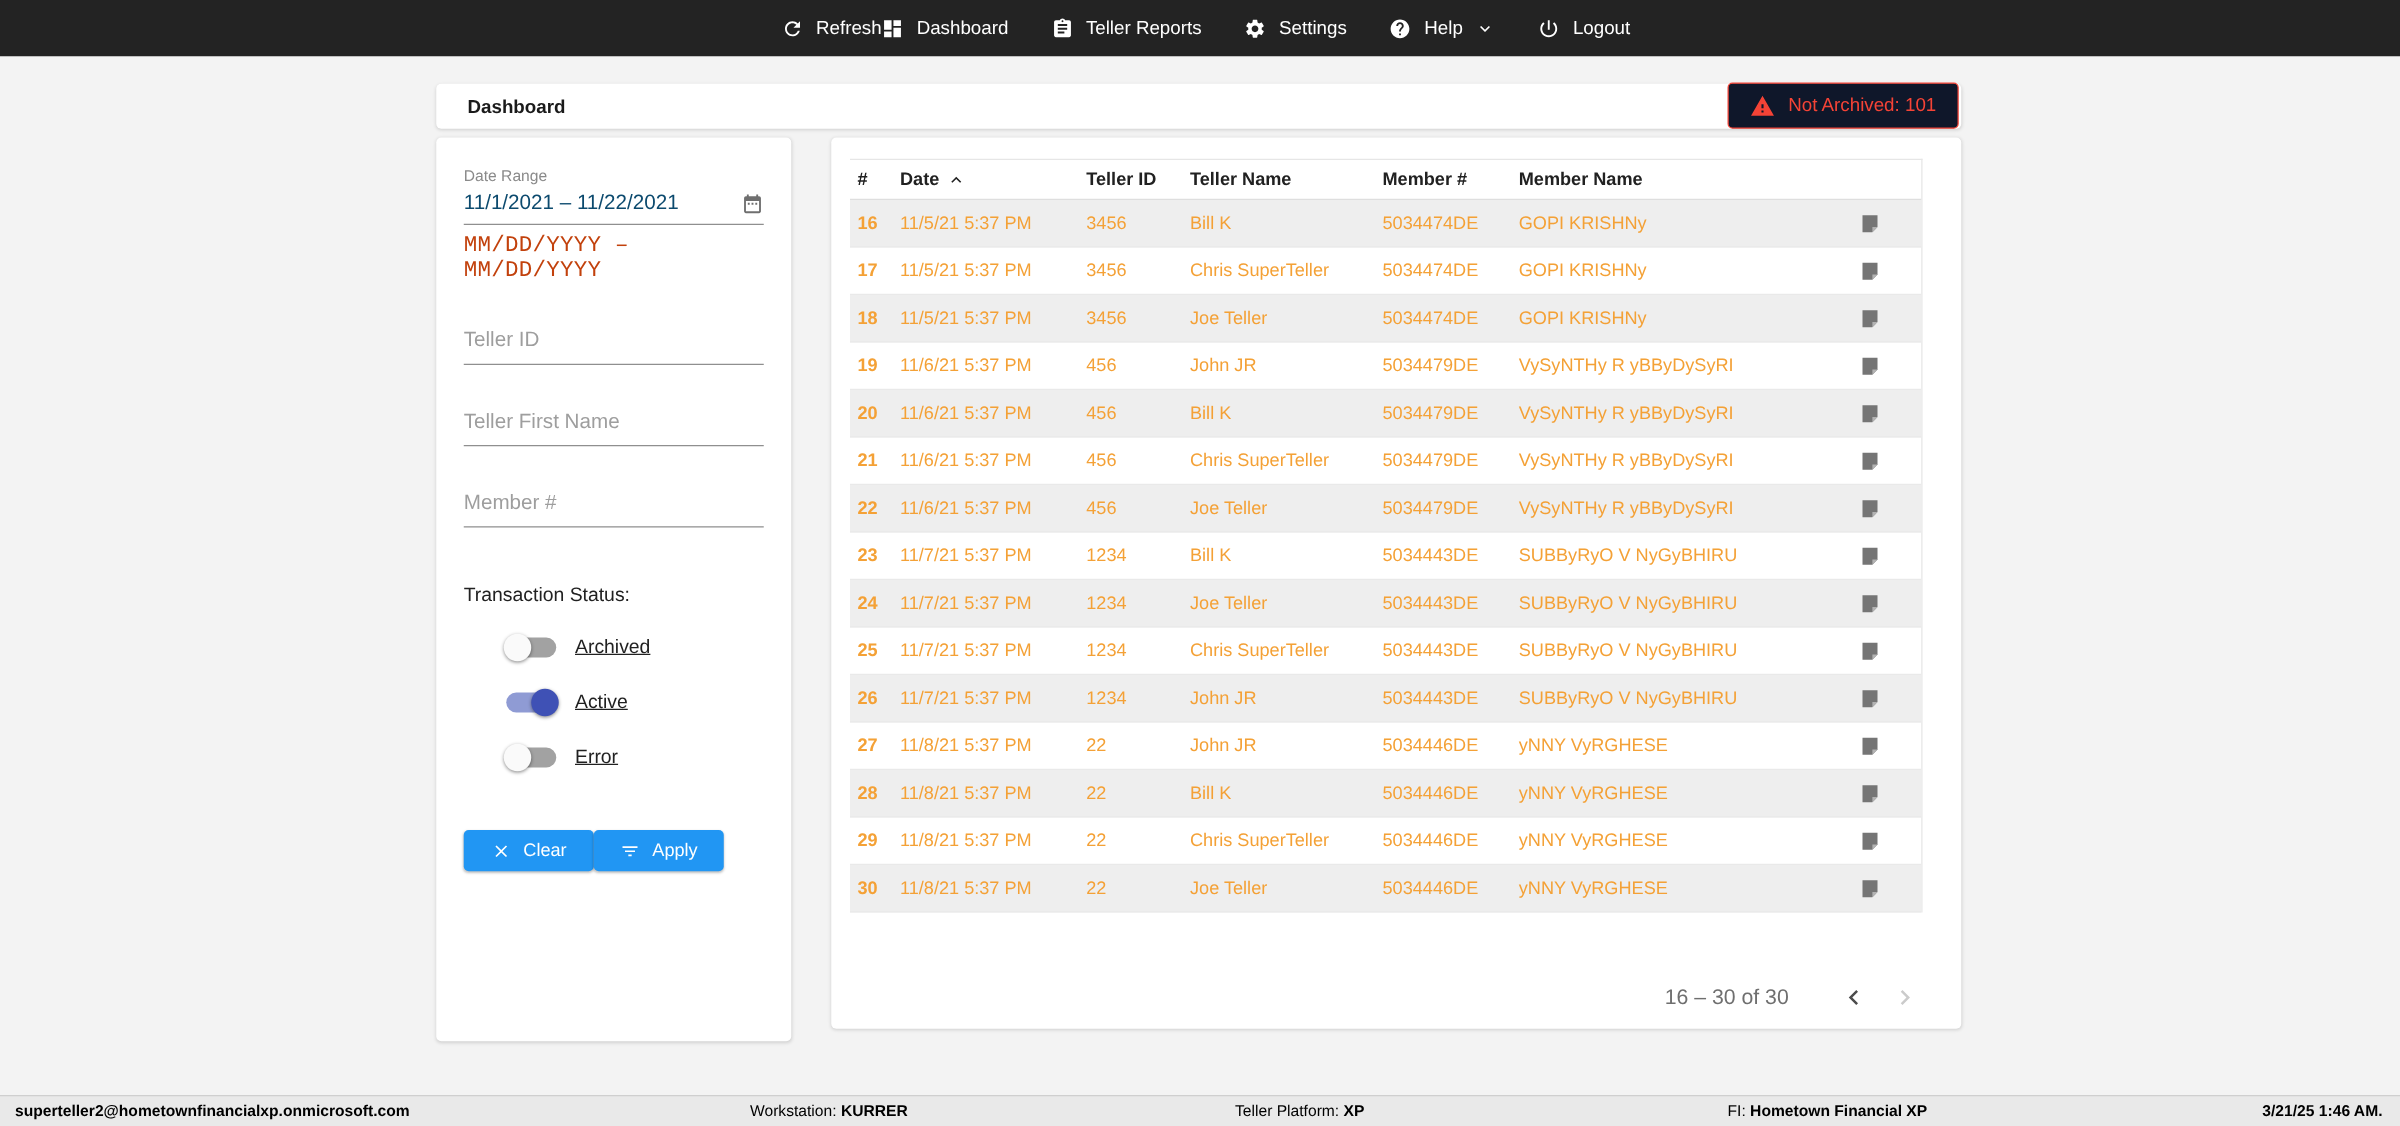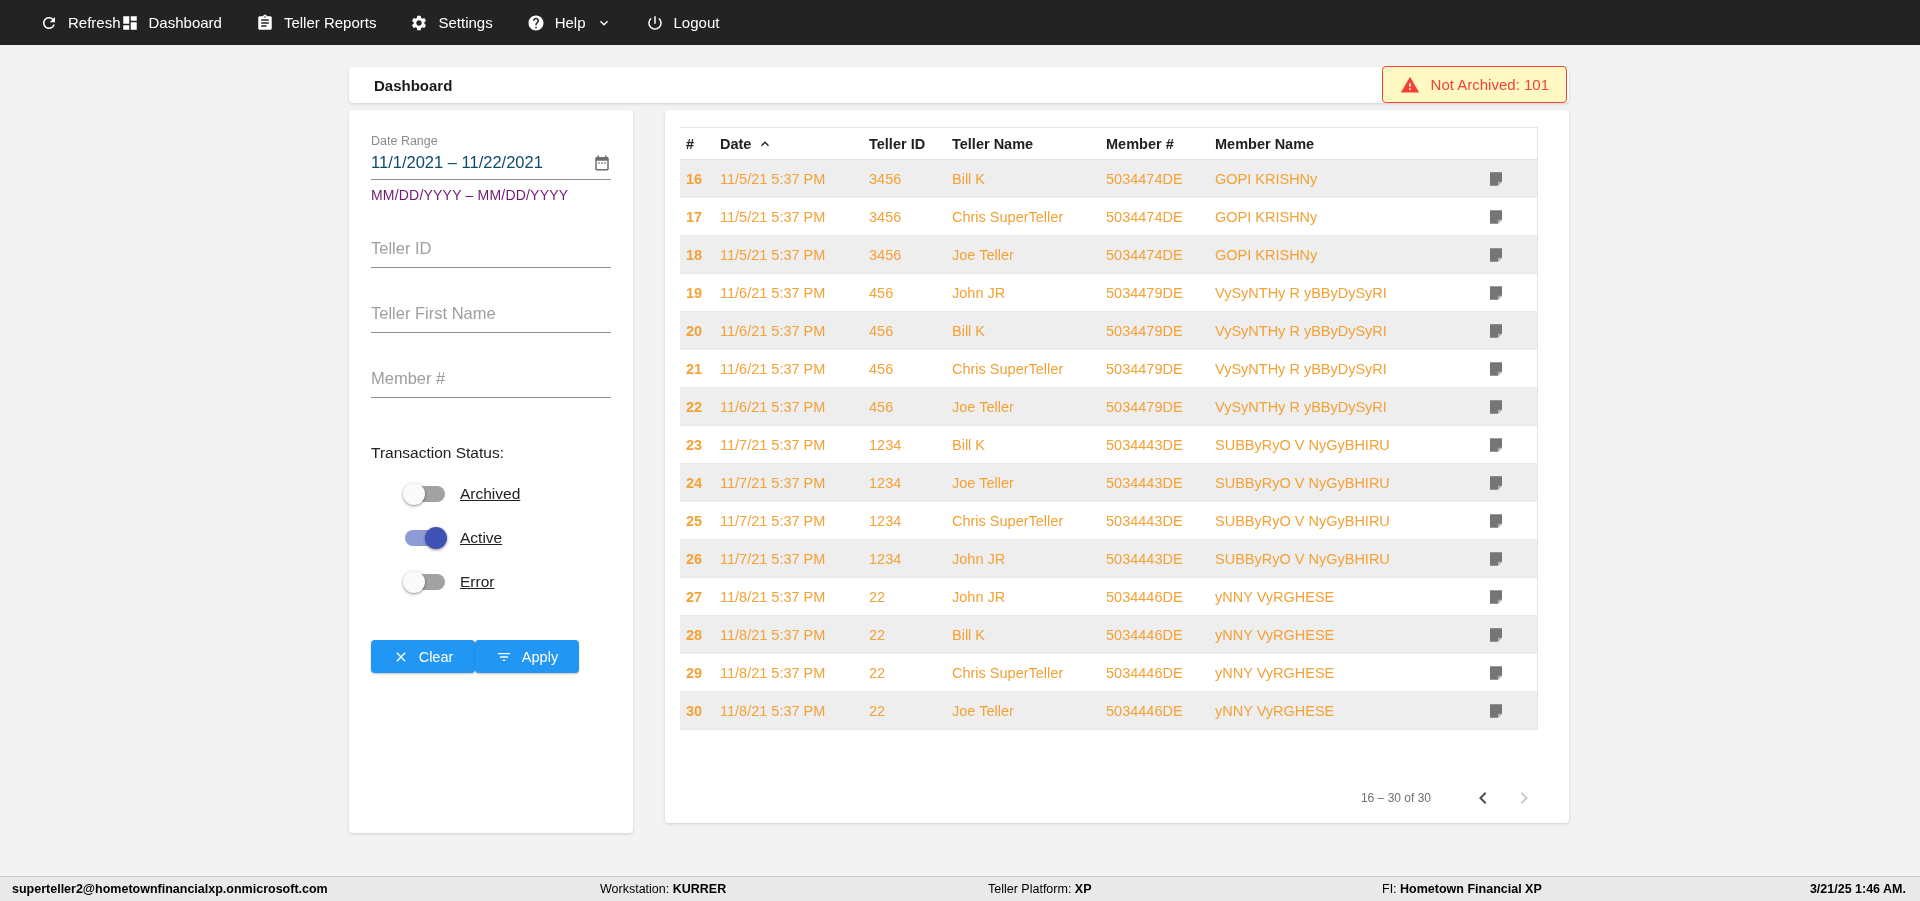--- a/index.html
+++ b/index.html
@@ -8,61 +8,61 @@
     font-family:"Liberation Sans", sans-serif;
     background:#f3f3f3;
     position:relative;
     color:#212121;
   }
   svg { display:block; }
 
   
   .navbar {
     height:45px; background:#232323; color:#fff;
-    display:flex; align-items:center; justify-content:flex-start;
+    display:flex; align-items:center; justify-content:center;
     padding:0 31px 0 40px;
   }
   .nav-item {
     display:flex; align-items:center; gap:10px;
     font-size:15px; cursor:pointer; white-space:nowrap;
   }
   .nav-right { display:flex; align-items:center; gap:34px; }
   .nav-icon svg { fill:#fff; }
 
   
   .header-card {
     position:absolute; left:349px; top:67px; width:1220px; height:36px;
     background:#fff; border-radius:4px;
     box-shadow:0 1px 3px rgba(0,0,0,0.15);
     display:flex; align-items:center;
   }
   .page-title { margin-left:25px; font-size:15px; font-weight:bold; color:#1a1a1a; }
   .alert-badge {
     position:absolute; right:2px; top:-1px; height:37px;
     display:flex; align-items:center; gap:11px; padding:0 17px;
-    background:#fef9c3; border:1px solid #f44336; border-radius:4px;
+    background:#0f172a; border:1px solid #f44336; border-radius:4px;
     color:#f44336; font-size:15px; cursor:pointer;
   }
   .alert-badge svg { fill:#f44336; }
 
   
   .filter-card {
     position:absolute; left:349px; top:110px; width:284px; height:723px;
     background:#fff; border-radius:4px;
     box-shadow:0 1px 3px rgba(0,0,0,0.15);
     padding:24px 22px;
   }
   .dr-label { font-size:12.5px; color:#8a8a8a; margin-bottom:5px; }
   .dr-row {
     display:flex; align-items:center; justify-content:space-between;
     padding-bottom:7px; border-bottom:1px solid #8f8f8f; cursor:text;
   }
   .dr-value { font-size:16.5px; color:#0c4a6e; }
   .dr-row svg { fill:#6f6f6f; cursor:pointer; }
-  .dr-hint { font-size:14px; color:#701a75; margin-top:7px; letter-spacing:0.2px; }
+  .dr-hint { font-size:18px; color:#c2410c; margin-top:7px; letter-spacing:0.2px;font-family:Liberation Mono, monospace; }
 
   .text-field { margin-top:32px; }
   .text-field:first-of-type { margin-top:27px; }
   .text-field input {
     width:100%; border:none; border-bottom:1px solid #8f8f8f;
     font-family:"Liberation Sans", sans-serif;
     font-size:16.5px; padding:4px 0 9px; outline:none; background:transparent; color:#333;
   }
   .text-field input::placeholder { color:#9e9e9e; }
 
@@ -112,21 +112,21 @@
     border-bottom:1px solid #e9e9e9; cursor:pointer;
   }
   .trow.striped { background:#eeeeee; }
   .cell-num { font-weight:bold; }
   .cell-icon { justify-self:end; margin-right:32px; }
 
   .pagination {
     position:absolute; right:33px; bottom:13px;
     display:flex; align-items:center;
   }
-  .pg-text { font-size:12px; color:#6f6f6f; margin-right:40px; }
+  .pg-text { font-size:17px; color:#6f6f6f; margin-right:40px; }
   .pg-btn { width:24px; height:24px; cursor:pointer; }
   .pg-prev { margin-right:17px; }
   .pg-prev svg { fill:#4d4d4d; }
   .pg-next svg { fill:#cbcbcb; }
 
   
   .footer {
     position:absolute; left:0; bottom:0; width:1920px; height:25px;
     background:#e9e9e9; border-top:1px solid #cfcfcf;
     font-size:12.5px; line-height:24px; color:#000;

